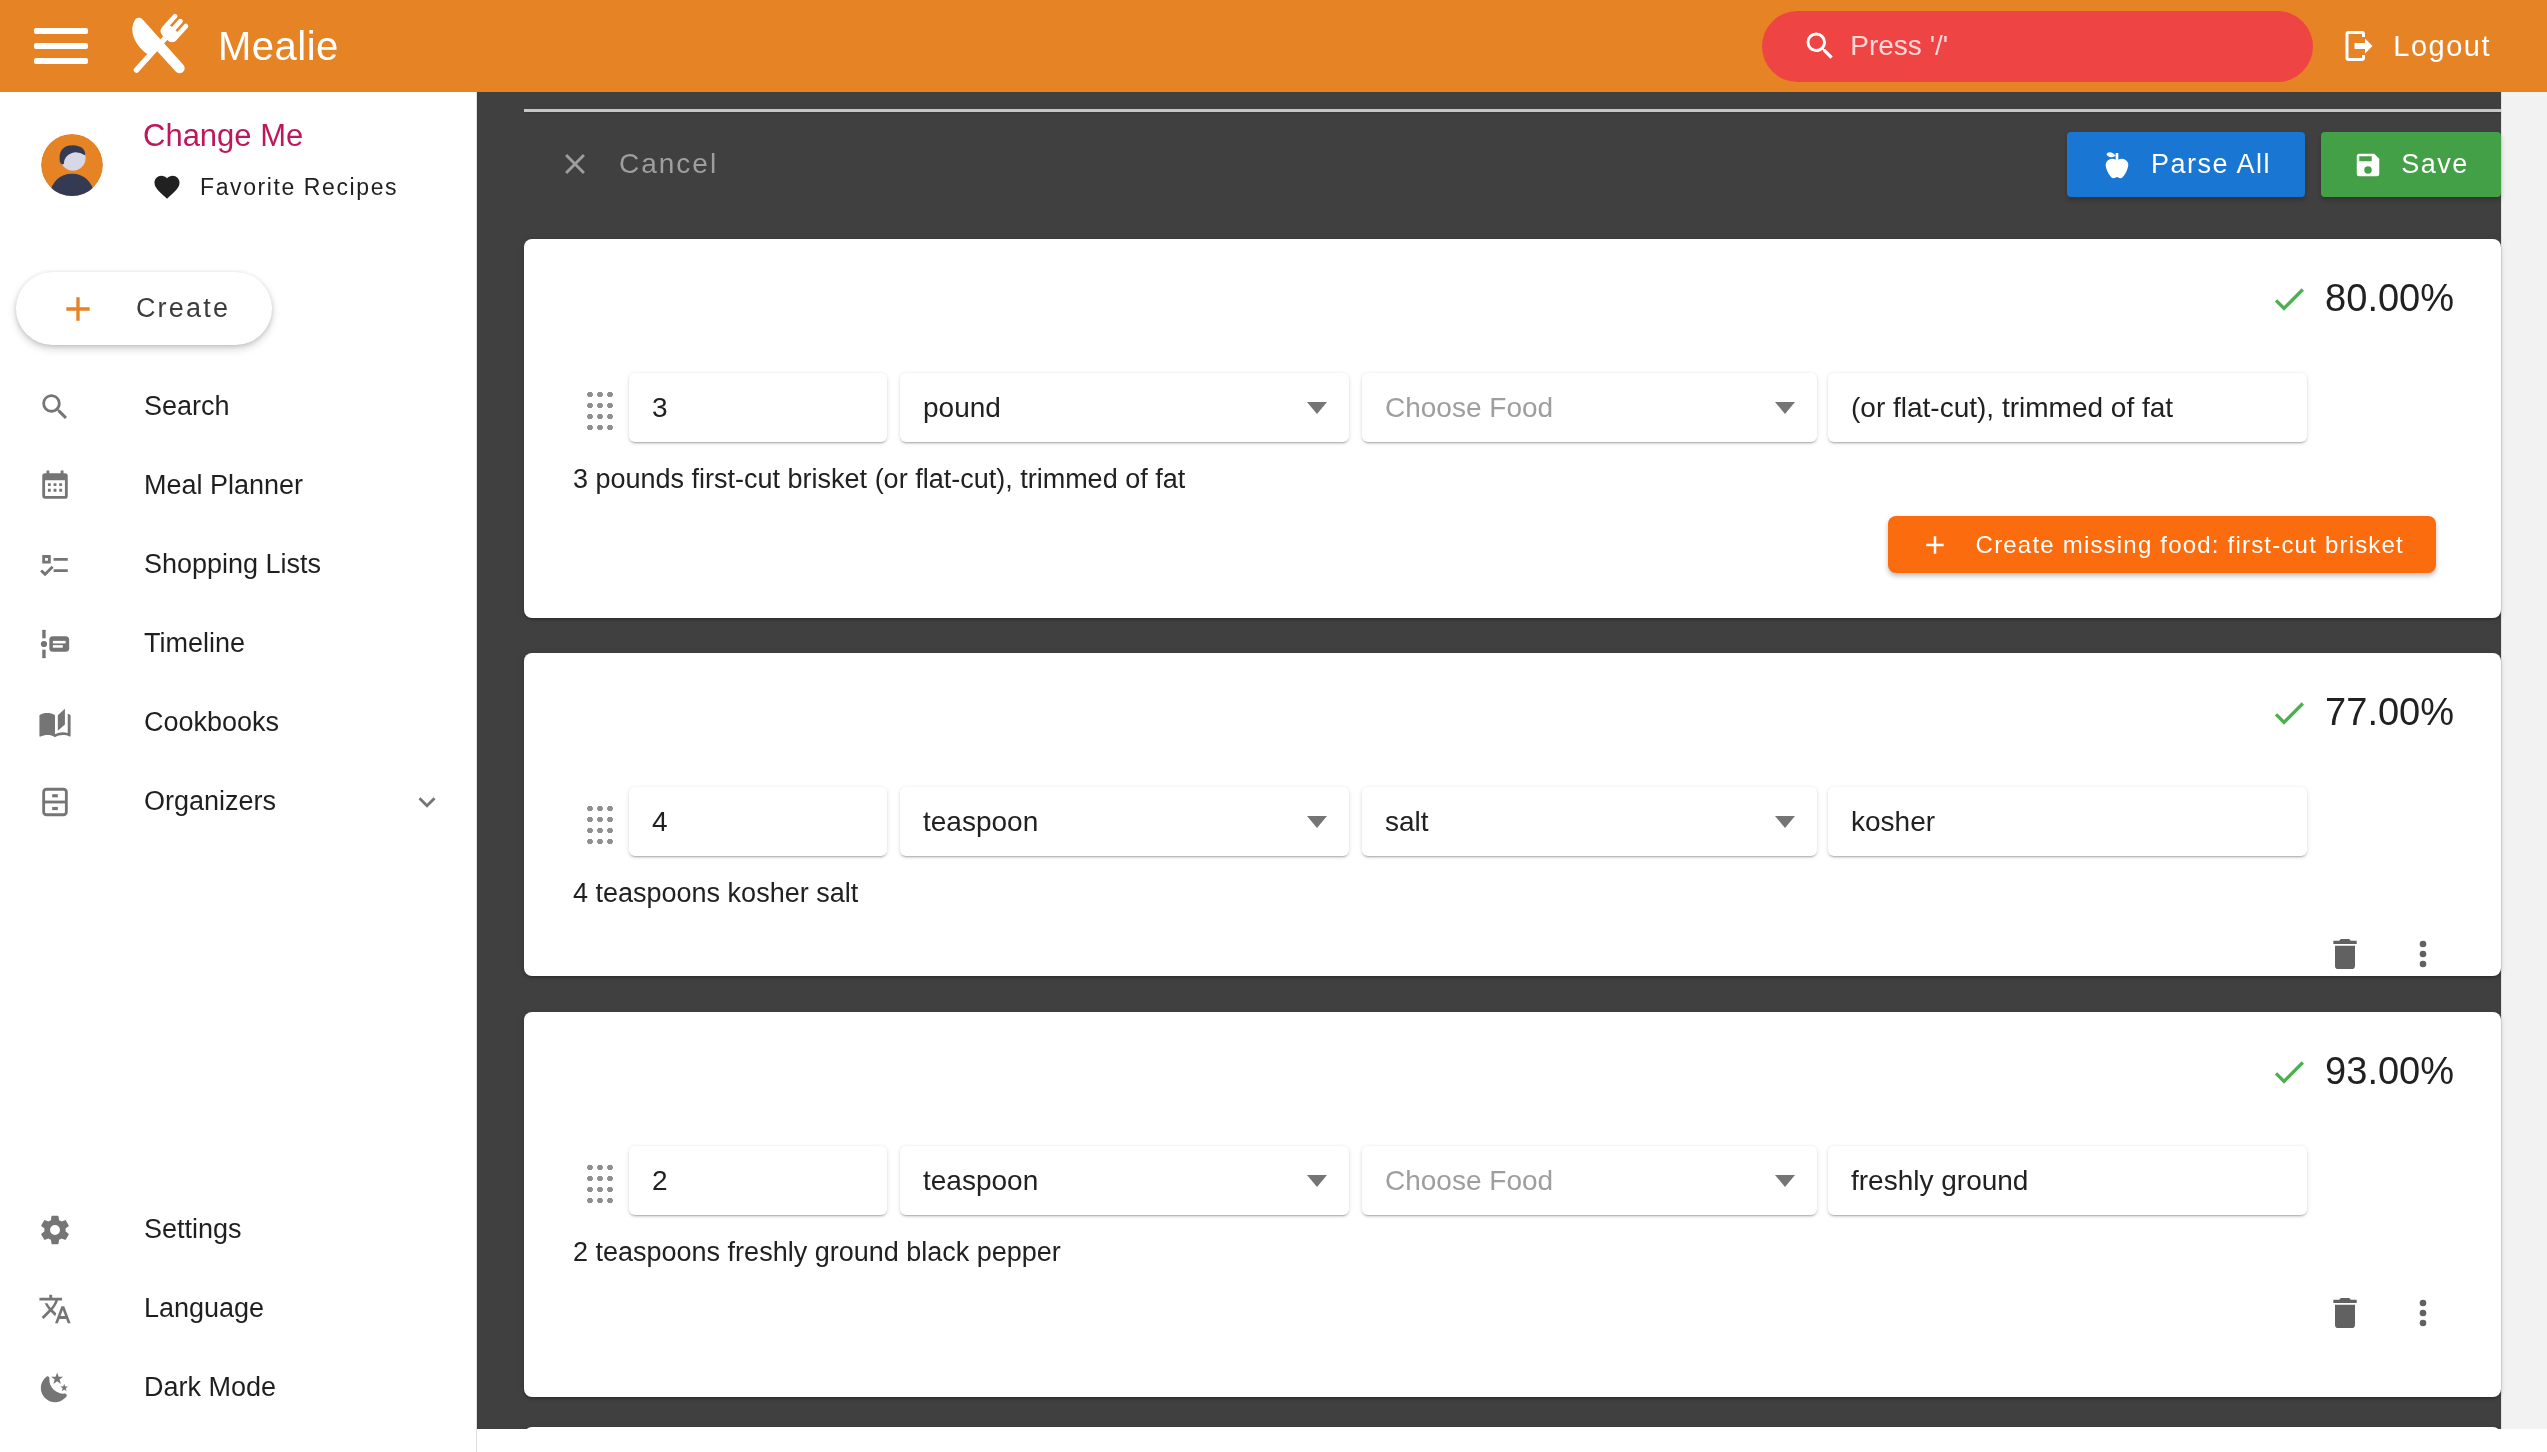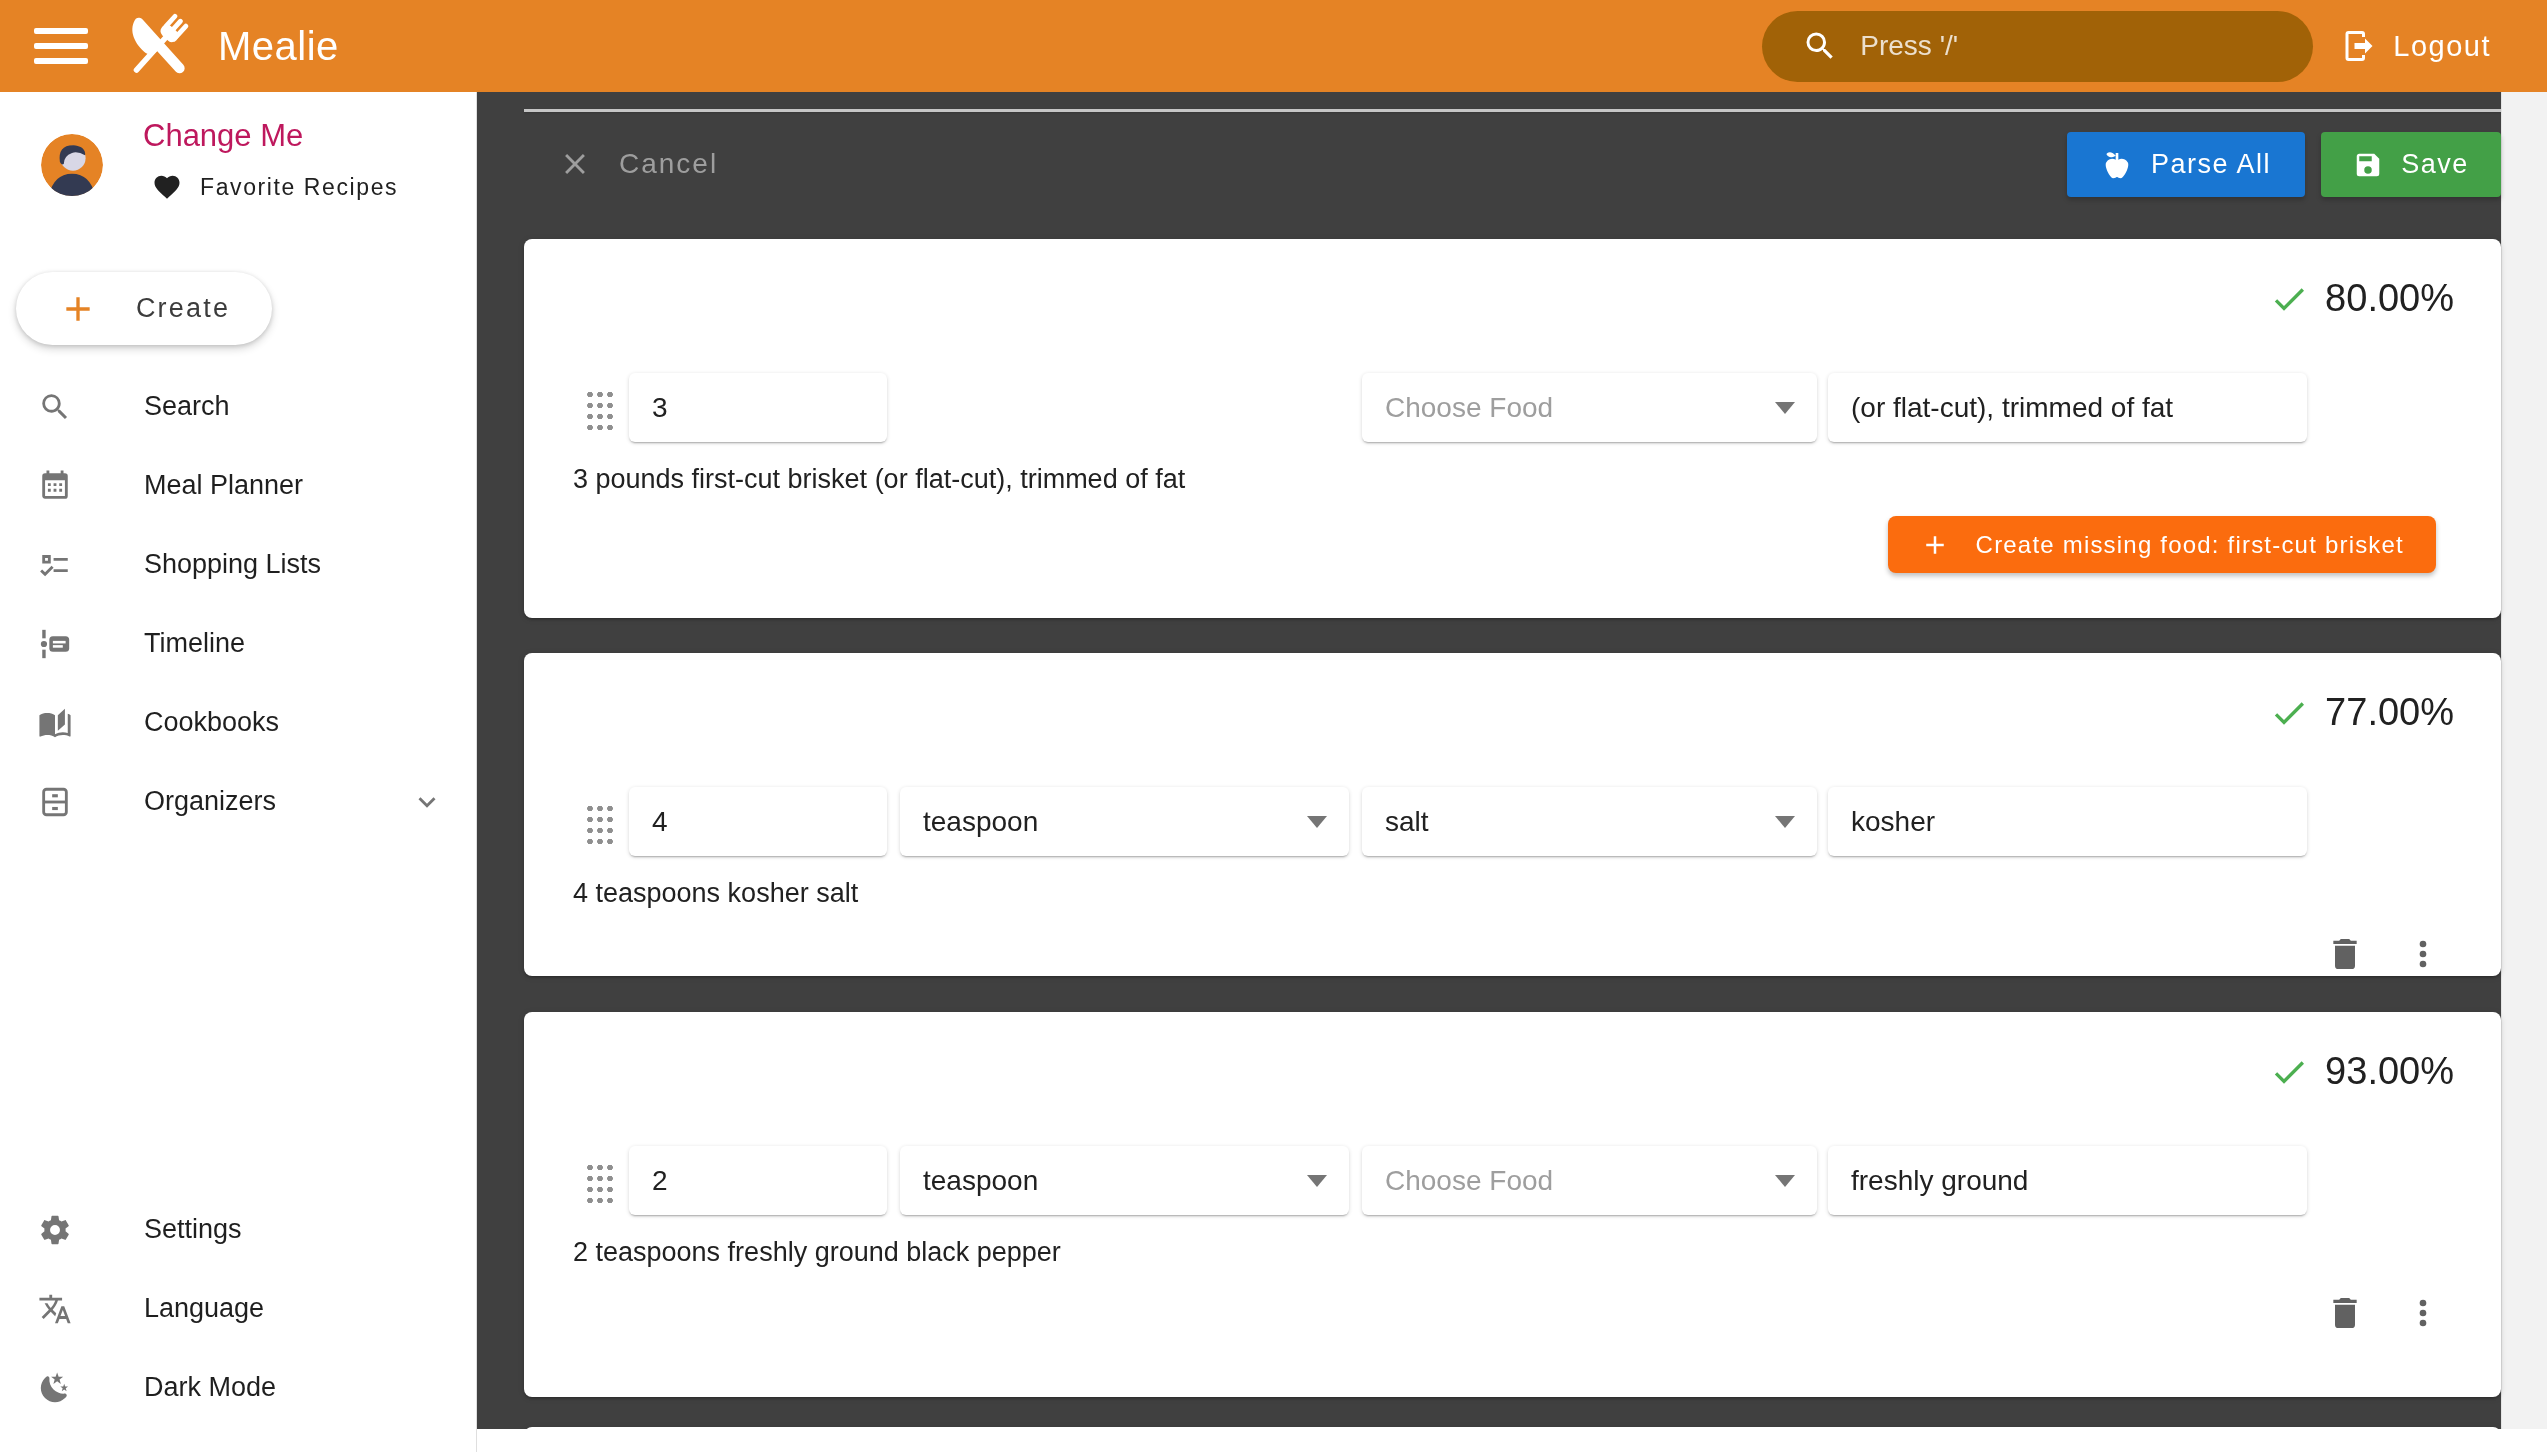--- a/index.html
+++ b/index.html
@@ -8,22 +8,22 @@
 
   
   .topbar { position:absolute; top:0; left:0; width:2547px; height:92px;
     background:#E58325; display:flex; align-items:center; z-index:30; }
   .hamburger { margin-left:34px; width:56px; height:44px; display:flex; flex-direction:column;
     justify-content:center; gap:9px; cursor:pointer; }
   .hamburger span { display:block; width:54px; height:6px; background:#fff; border-radius:2px; }
   .logo { margin-left:28px; width:80px; height:80px; }
   .app-title { margin-left:20px; font-size:40px; color:#fff; letter-spacing:0.5px; }
   .tb-spacer { flex:1; }
-  .searchpill { width:551px; height:71px; border-radius:36px; background:#a16207;
-    display:flex; align-items:center; padding-left:40px; gap:22px; }
+  .searchpill { width:551px; height:71px; border-radius:36px; background:#ef4444;
+    display:flex; align-items:center; padding-left:40px; gap:12px; }
   .searchpill .ph { font-size:28px; color:rgba(255,255,255,0.8); }
   .logout { display:flex; align-items:center; gap:16px; margin-left:28px; margin-right:56px;
     color:#fff; font-size:29px; font-weight:500; letter-spacing:1.5px; cursor:pointer; }
 
   
   .sidebar { position:absolute; top:92px; left:0; width:477px; height:1361px; background:#fff;
     border-right:1px solid #DFDFDF; z-index:20; }
   .avatar { position:absolute; top:42px; left:41px; width:62px; height:62px; border-radius:50%; overflow:hidden; }
   .user-name { position:absolute; top:26px; left:143px; font-size:31px; color:#be185d; }
   .fav-row { position:absolute; top:80px; left:152px; display:flex; align-items:center; gap:18px;
@@ -245,20 +245,24 @@
       <svg width="40" height="40" viewBox="0 0 24 24">
           <path fill="#4CAF50" d="M21,7L9,19L3.5,13.5L4.91,12.09L9,16.17L19.59,5.59L21,7Z"></path>
         </svg>
       <span>80.00%</span>
     </div>
     <div class="fields">
       <div class="handle"></div>
       <div class="field f-qty">
           <span>3</span>
         </div>
+      <div class="field f-unit">
+          <span>pound</span>
+          <span class="caret"></span>
+        </div>
       <div class="field f-food">
           <span class="placeholder">Choose Food</span>
           <span class="caret"></span>
         </div>
       <div class="field f-note">
           <span>(or flat-cut), trimmed of fat</span>
         </div>
       <div class="icon-btn trash">
         <svg width="40" height="40" viewBox="0 0 24 24">
             <path fill="#616161" d="M19,4H15.5L14.5,3H9.5L8.5,4H5V6H19M6,19A2,2 0 0,0 8,21H16A2,2 0 0,0 18,19V7H6V19Z"></path>

